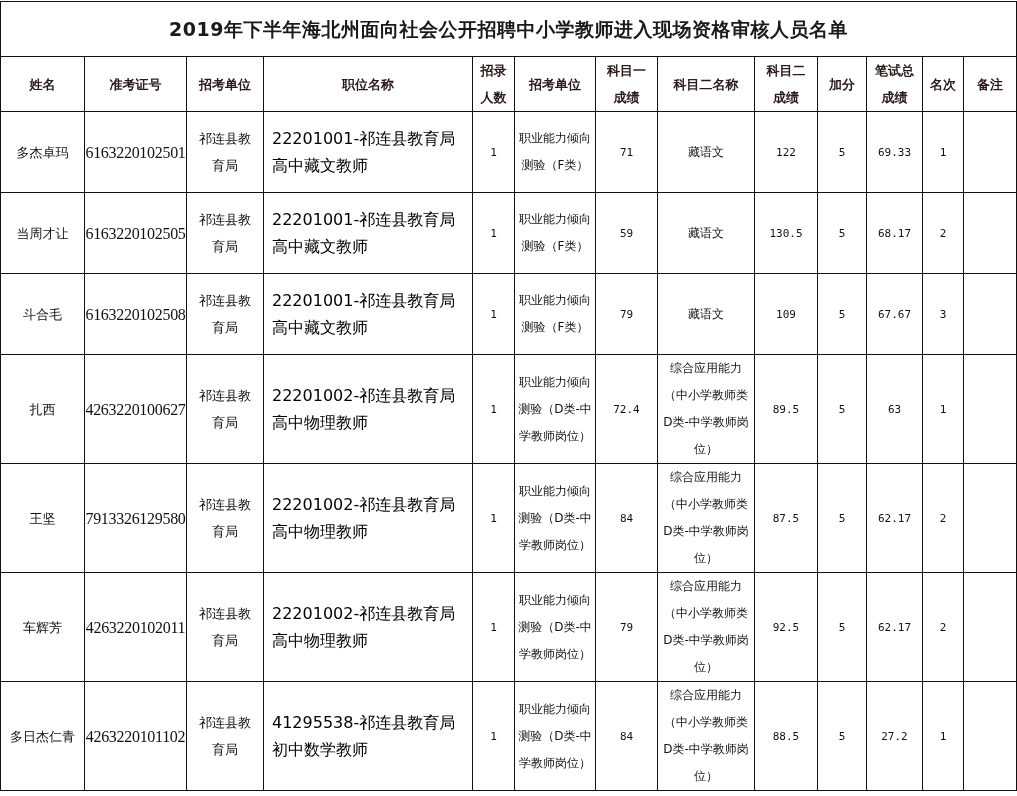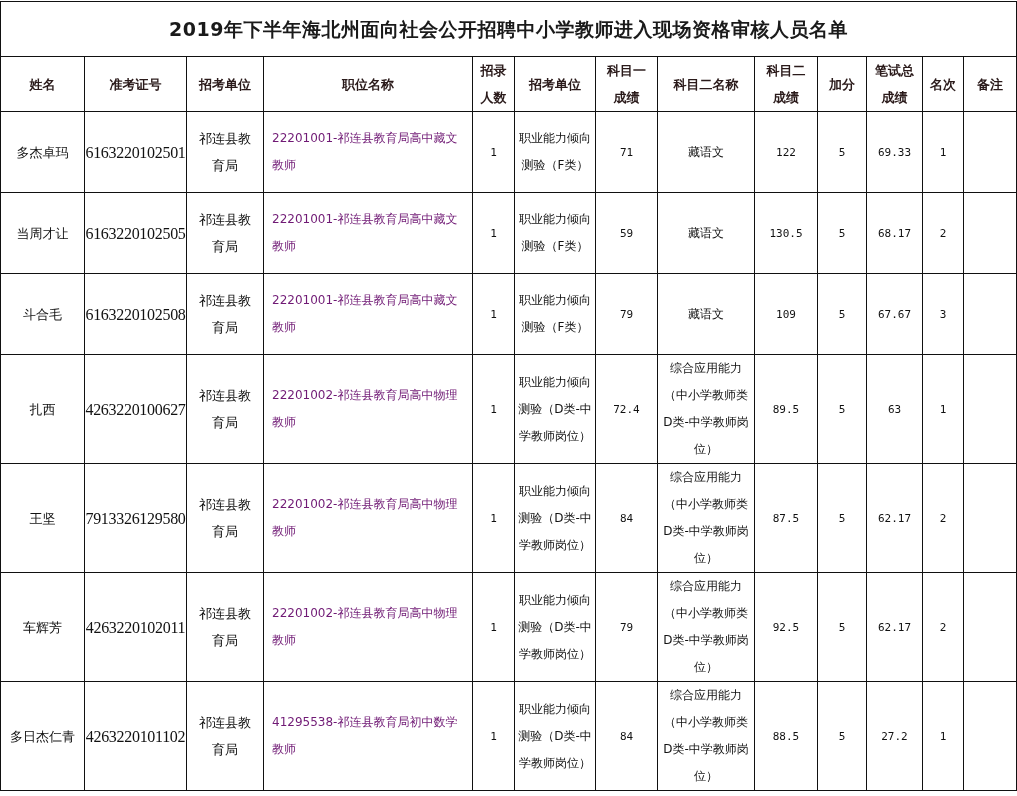--- a/index.html
+++ b/index.html
@@ -7,21 +7,21 @@
   table.sheet { position: absolute; left: 0; top: 1px; border-collapse: collapse; table-layout: fixed; width: 1016px; }
   table.sheet td, table.sheet th { border: 1.5px solid #111; padding: 0; text-align: center; vertical-align: middle; overflow: hidden; }
   .title-cell { height: 54px; font-size: 19px; font-weight: bold; color: #1a1a1a; letter-spacing: 0.5px; }
   .hdr th { height: 53px; font-size: 13px; font-weight: bold; color: #2a1a1a; line-height: 27px; }
   tr.r-short td { height: 80px; }
   tr.r-tall td { height: 107px; }
   td { font-size: 12px; line-height: 27px; }
   .c-name { font-size: 13px; }
   .c-id { font-size: 16px; font-family: Liberation Serif, serif; letter-spacing: -0.3px; }
   .c-unit { font-size: 13px; padding: 0 8px !important; }
-  .c-pos { text-align: left !important; padding: 0 6px 0 8px !important; font-size: 12px; color: #701a75; }
+  .c-pos { text-align: left !important; padding: 0 6px 0 8px !important; font-size: 16px; color: #000000; }
   .c-num { font-family: "DejaVu Sans Mono", monospace; font-size: 11px; }
   .c-subj { font-size: 12px; padding: 0 2px !important; }
   .wrap { display: block; word-break: break-all; }
 </style>
 </head>
 <body>
 
 <table class="sheet">
   <colgroup>
     <col style="width:84px">

